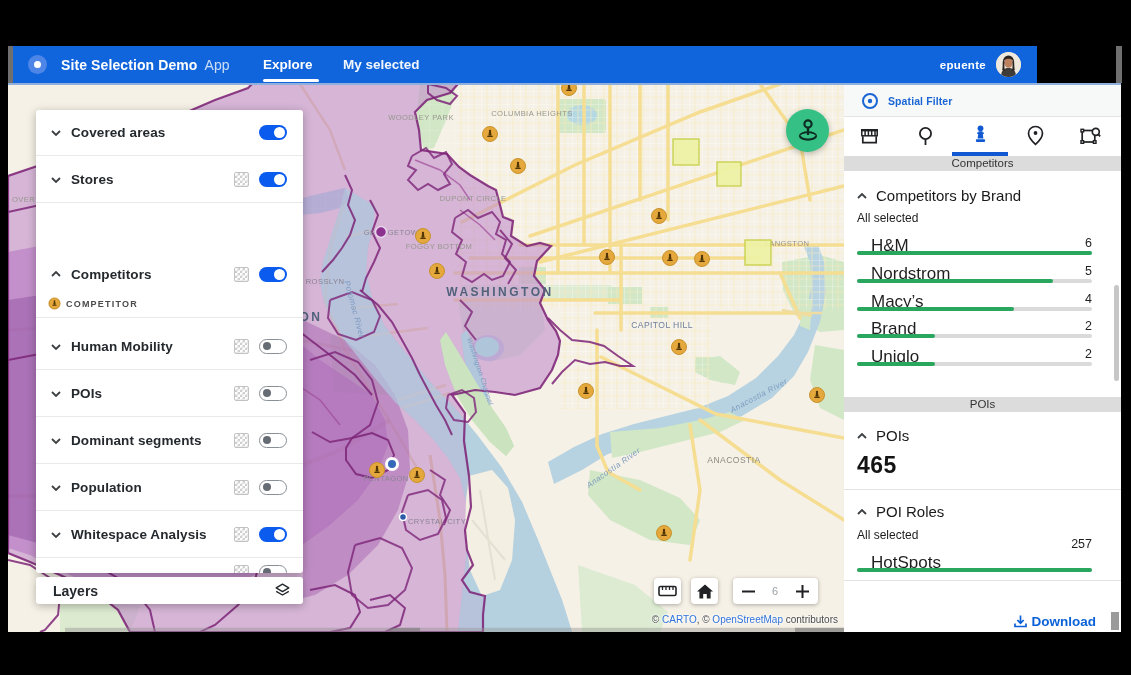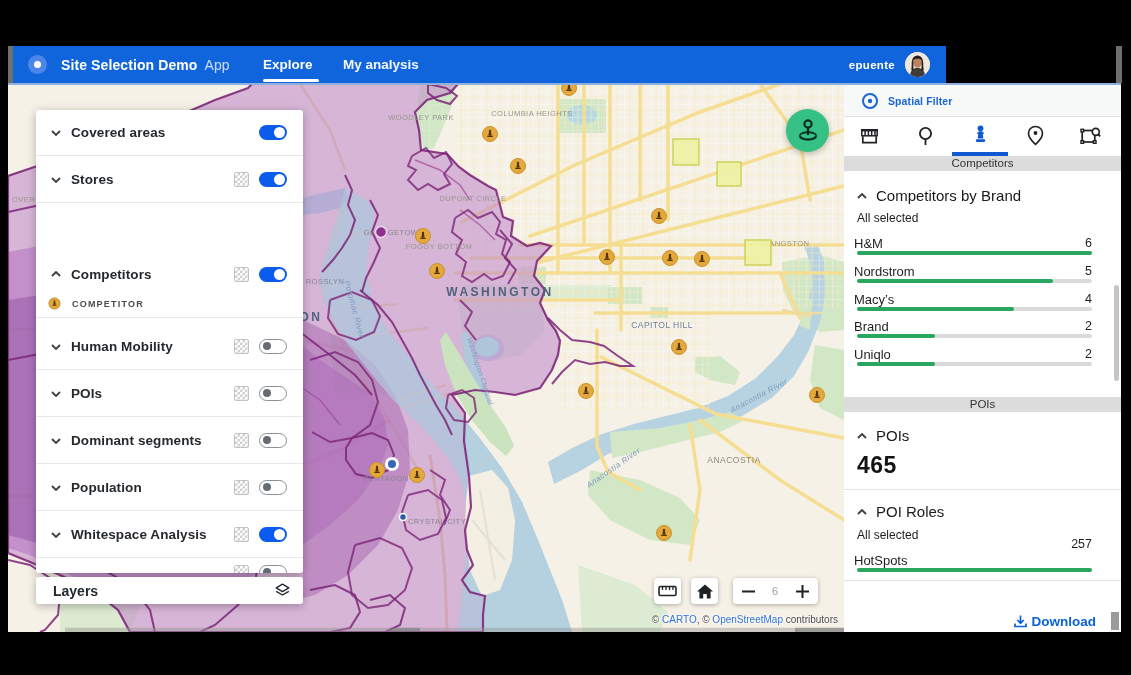--- a/index.html
+++ b/index.html
@@ -1,18 +1,18 @@
 <!DOCTYPE html>
 <html><head><meta charset="utf-8">
 <style>
 *{margin:0;padding:0;box-sizing:border-box}
 html,body{width:1131px;height:675px;background:#000;font-family:"Liberation Sans",sans-serif;overflow:hidden;position:relative}
 .abs{position:absolute}
 
-#nav{left:13px;top:46px;width:933px;height:37px;background:#1064dc;display:flex;align-items:center}
+#nav{left:13px;top:46px;width:1024px;height:37px;background:#1064dc;display:flex;align-items:center}
 #edgeL{left:8px;top:46px;width:5px;height:37px;background:#6f6f6f}
 #edgeR{left:1116px;top:46px;width:6px;height:37px;background:#6f6f6f}
 #blueline{left:8px;top:83px;width:1113px;height:2px;background:#8fb0dd}
 #logo{width:19px;height:19px;border-radius:50%;background:#4e86e8;margin-left:15px;position:relative}
 #logo:after{content:"";position:absolute;left:6px;top:6px;width:7px;height:7px;border-radius:50%;background:#fff}
 #ttl{color:#fff;font-size:14px;font-weight:bold;margin-left:14px;letter-spacing:.1px}
 #ttl span{font-weight:normal;color:rgba(255,255,255,.78);margin-left:7px;font-size:14px}
 .tab{color:#fff;font-size:13.5px;font-weight:bold;position:absolute;height:37px;display:flex;align-items:center;top:0}
 #tab1{left:250px}
 #tab1:after{content:"";position:absolute;left:0;right:-6px;bottom:1px;height:3px;background:#fff;border-radius:2px}
@@ -24,21 +24,21 @@
 .row{position:absolute;left:0;width:267px;height:46px;border-bottom:1px solid #e9e9e9;display:flex;align-items:center}
 .row .chev{margin-left:15px}
 .row .lbl{margin-left:10px;font-size:13.5px;font-weight:bold;color:#24292e;letter-spacing:.1px;flex:1}
 .cbx{width:15px;height:15px;border:1px solid #c2c2c2;border-radius:2px;margin-right:10px;background-image:linear-gradient(45deg,#cdcdcd 25%,transparent 25%,transparent 75%,#cdcdcd 75%),linear-gradient(45deg,#cdcdcd 25%,transparent 25%,transparent 75%,#cdcdcd 75%);background-size:5px 5px;background-position:0 0,2.5px 2.5px}
 .tg{width:28px;height:15px;border-radius:9px;margin-right:16px;position:relative}
 .tg.on{background:#0b5bee}
 .tg.on i{position:absolute;right:2px;top:2px;width:11px;height:11px;border-radius:50%;background:#fff}
 .tg.off{background:#fff;border:1.5px solid #8a9097}
 .tg.off i{position:absolute;left:2.5px;top:2px;width:8px;height:8px;border-radius:50%;background:#666c74}
 #legend{position:absolute;left:0;top:180px;width:267px;height:28px;border-bottom:1px solid #e9e9e9;display:flex;align-items:center}
-#legend .ltx{font-size:9px;letter-spacing:1.2px;color:#4a4a4a;margin-left:11px;font-weight:bold}
+#legend .ltx{font-size:9px;letter-spacing:1.2px;color:#4a4a4a;margin-left:5px;font-weight:bold}
 #layers{left:36px;top:577px;width:267px;height:27px;background:#fff;border-radius:3px;box-shadow:0 2px 8px rgba(0,0,0,.28);display:flex;align-items:center}
 #layers .ltext{font-size:14px;font-weight:bold;color:#24292e;margin-left:17px;flex:1}
 
 .mbtn{background:#fff;border-radius:4px;box-shadow:0 1px 4px rgba(0,0,0,.3);display:flex;align-items:center;justify-content:center}
 #btnRuler{left:654px;top:578px;width:27px;height:26px}
 #btnHome{left:691px;top:578px;width:27px;height:26px}
 #zoomCard{left:733px;top:578px;width:85px;height:26px;justify-content:space-between;padding:0 9px}
 #zoomCard .zlvl{color:#9aa0a6;font-size:11px;letter-spacing:1px}
 #greenBtn{left:786px;top:108.5px;width:43px;height:43px;border-radius:50%;background:#35c085;box-shadow:0 2px 6px rgba(0,0,0,.25);display:flex;align-items:center;justify-content:center}
 #attrib{left:560px;top:614px;width:278px;text-align:right;font-size:10px;color:#4a4a4a;text-shadow:0 0 2px #fff,0 0 3px #fff,0 0 4px #fff}
@@ -46,21 +46,21 @@
 
 #side{left:844px;top:85px;width:277px;height:547px;background:#fff}
 #sstrip{position:absolute;left:0;top:0;width:277px;height:32px;background:#f7f8f8;border-bottom:1px solid #e4e4e4;display:flex;align-items:center}
 #sstrip .sftxt{color:#1a66d4;font-size:10.5px;font-weight:bold;margin-left:9px;letter-spacing:.1px}
 #tabsrow{position:absolute;left:0;top:32px;width:277px;height:39px;background:#fff}
 #tabline{position:absolute;left:108px;top:35px;width:56px;height:4px;background:#1059d2}
 .band{position:absolute;left:0;width:277px;height:15px;background:#dcdcdc;text-align:center;font-size:11.5px;color:#333;line-height:15px}
 .shead{position:absolute;left:13px;font-size:15px;font-weight:normal;color:#1a1a1a;display:flex;align-items:center}
 .shead svg{margin-right:9px}
 .ssub{position:absolute;left:13px;font-size:12px;color:#1c1c1c}
-.bname{position:absolute;left:10px;font-size:13px;color:#1f1f1f}
+.bname{position:absolute;left:27px;font-size:17px;color:#1f1f1f}
 .bnum{position:absolute;right:29px;font-size:12.5px;color:#1f1f1f}
 .btrack{position:absolute;left:13px;width:235px;height:3.5px;background:#dadada;border-radius:2px}
 .bfill{height:3.5px;background:#2aa75f;border-radius:2px}
 .sdiv{position:absolute;left:0;width:277px;height:1px;background:#e3e3e3}
 #big465{position:absolute;left:13px;top:367px;font-size:23px;font-weight:bold;color:#141414;letter-spacing:.5px}
 #dl{position:absolute;right:25px;top:529px;color:#0b62d8;font-size:13.5px;font-weight:bold;display:flex;align-items:center}
 #sthumb{position:absolute;left:270px;top:200px;width:5px;height:96px;background:#c6c6c6;border-radius:3px}
 #sthumb2{position:absolute;left:267px;top:527px;width:8px;height:18px;background:#9b9b9b}
 </style></head>
 <body>
@@ -282,21 +282,21 @@
     <circle cx="392" cy="464" r="4" fill="#3568b8"></circle>
 <circle cx="403" cy="517" r="3.5" fill="#2b5aa6" stroke="#ffffff" stroke-width="1.5"></circle>
 <rect x="65" y="627.8" width="779" height="4.4" fill="#969696" opacity="0.45"></rect>
 <rect x="390" y="627.8" width="30" height="4.4" fill="#6e6e6e" opacity="0.5"></rect>
 <rect x="795" y="627.8" width="49" height="4.4" fill="#6e6e6e" opacity="0.5"></rect>
 </svg>
 <div class="abs" id="nav">
   <div id="logo"></div>
   <div id="ttl">Site Selection Demo<span>App</span></div>
   <div class="tab" id="tab1">Explore</div>
-  <div class="tab" id="tab2">My analysis</div>
+  <div class="tab" id="tab2">My selected</div>
   <div id="user">epuente</div>
   <div id="avatar"><svg width="25" height="25" viewBox="0 0 25 25">
         <circle cx="12.5" cy="12.5" r="12.5" fill="#efe8dc"></circle>
         <path d="M5,25 C5,18.5 8,16 12.5,16 C17,16 20,18.5 20,25 Z" fill="#3f3b38"></path>
         <ellipse cx="12.5" cy="10.5" rx="4.2" ry="5.2" fill="#bc8260"></ellipse>
         <path d="M7,14 C5.8,7 8.8,3.4 12.5,3.4 C16.2,3.4 19.2,7 18,14 L17.6,13.8 C17.8,8.2 15.8,6.8 12.5,6.8 C9.2,6.8 7.2,8.2 7.4,13.8 Z" fill="#2a2320"></path>
         <path d="M7.4,8.5 C6.6,12 6.8,15.5 6.2,18 L9,19 C8.2,15.5 8.4,11 8.6,9.5 Z" fill="#2a2320"></path>
         <path d="M17.6,8.5 C18.4,12 18.2,15.5 18.8,18 L16,19 C16.8,15.5 16.6,11 16.4,9.5 Z" fill="#2a2320"></path>
       </svg></div>
 </div>

